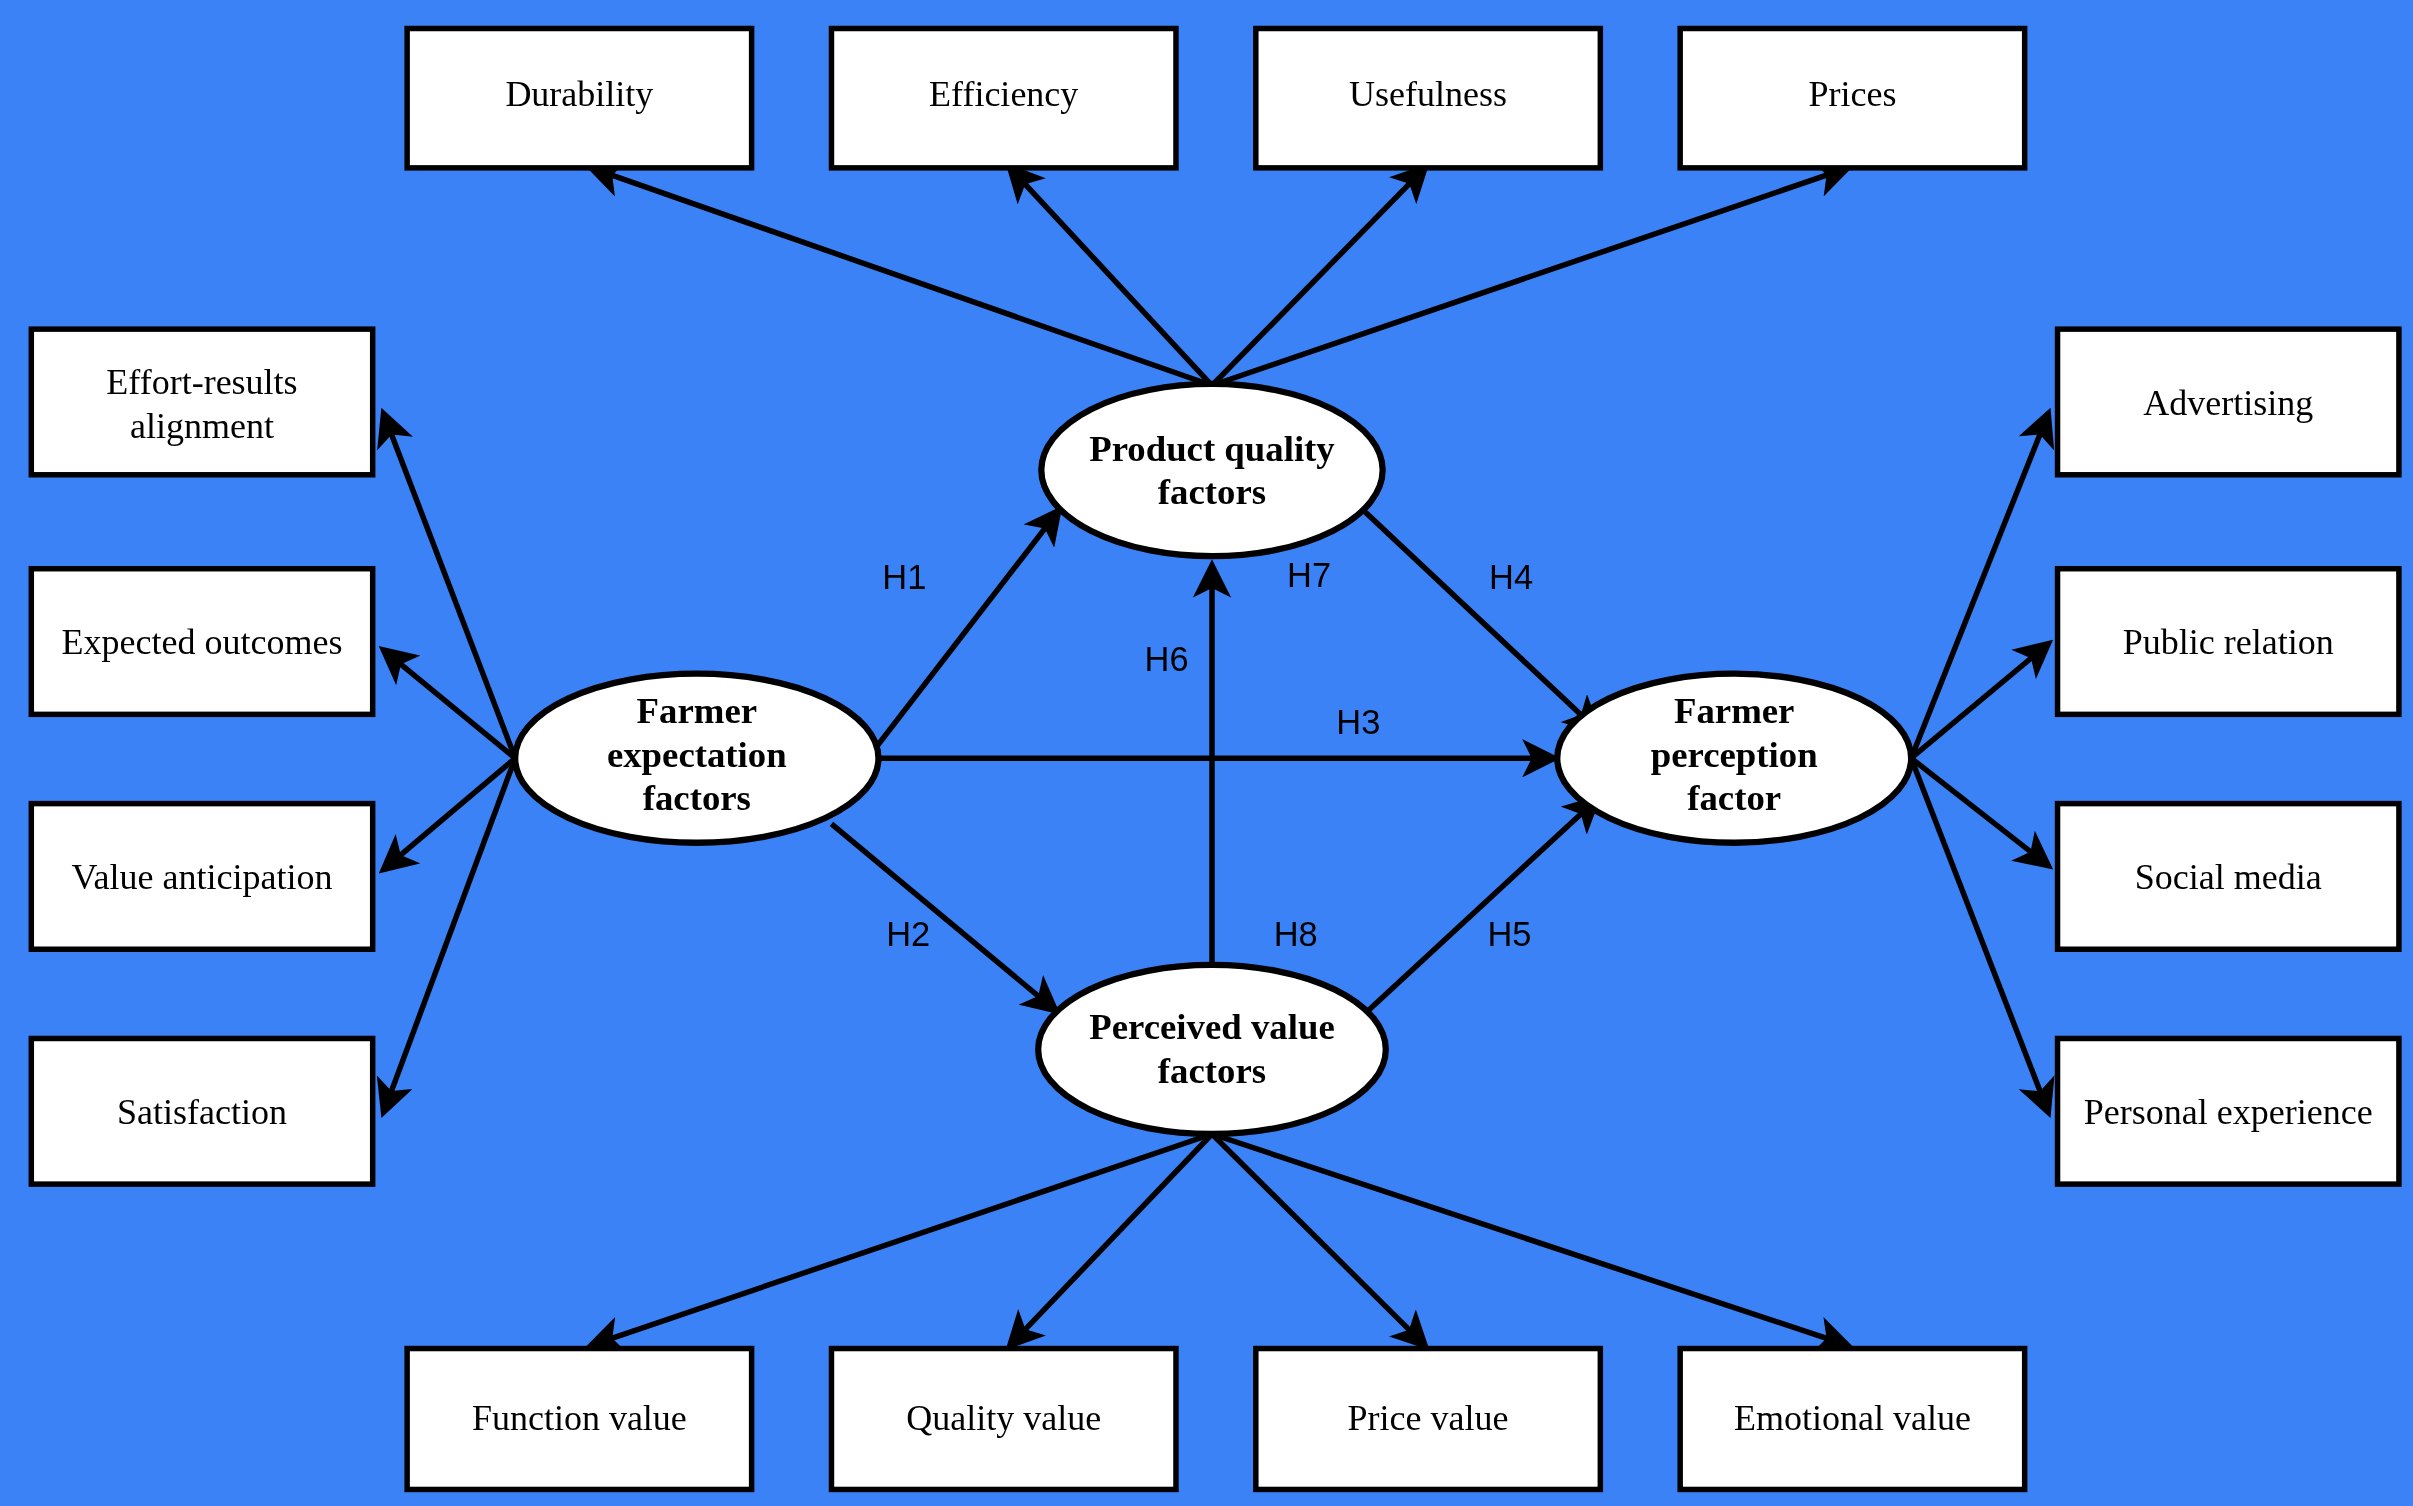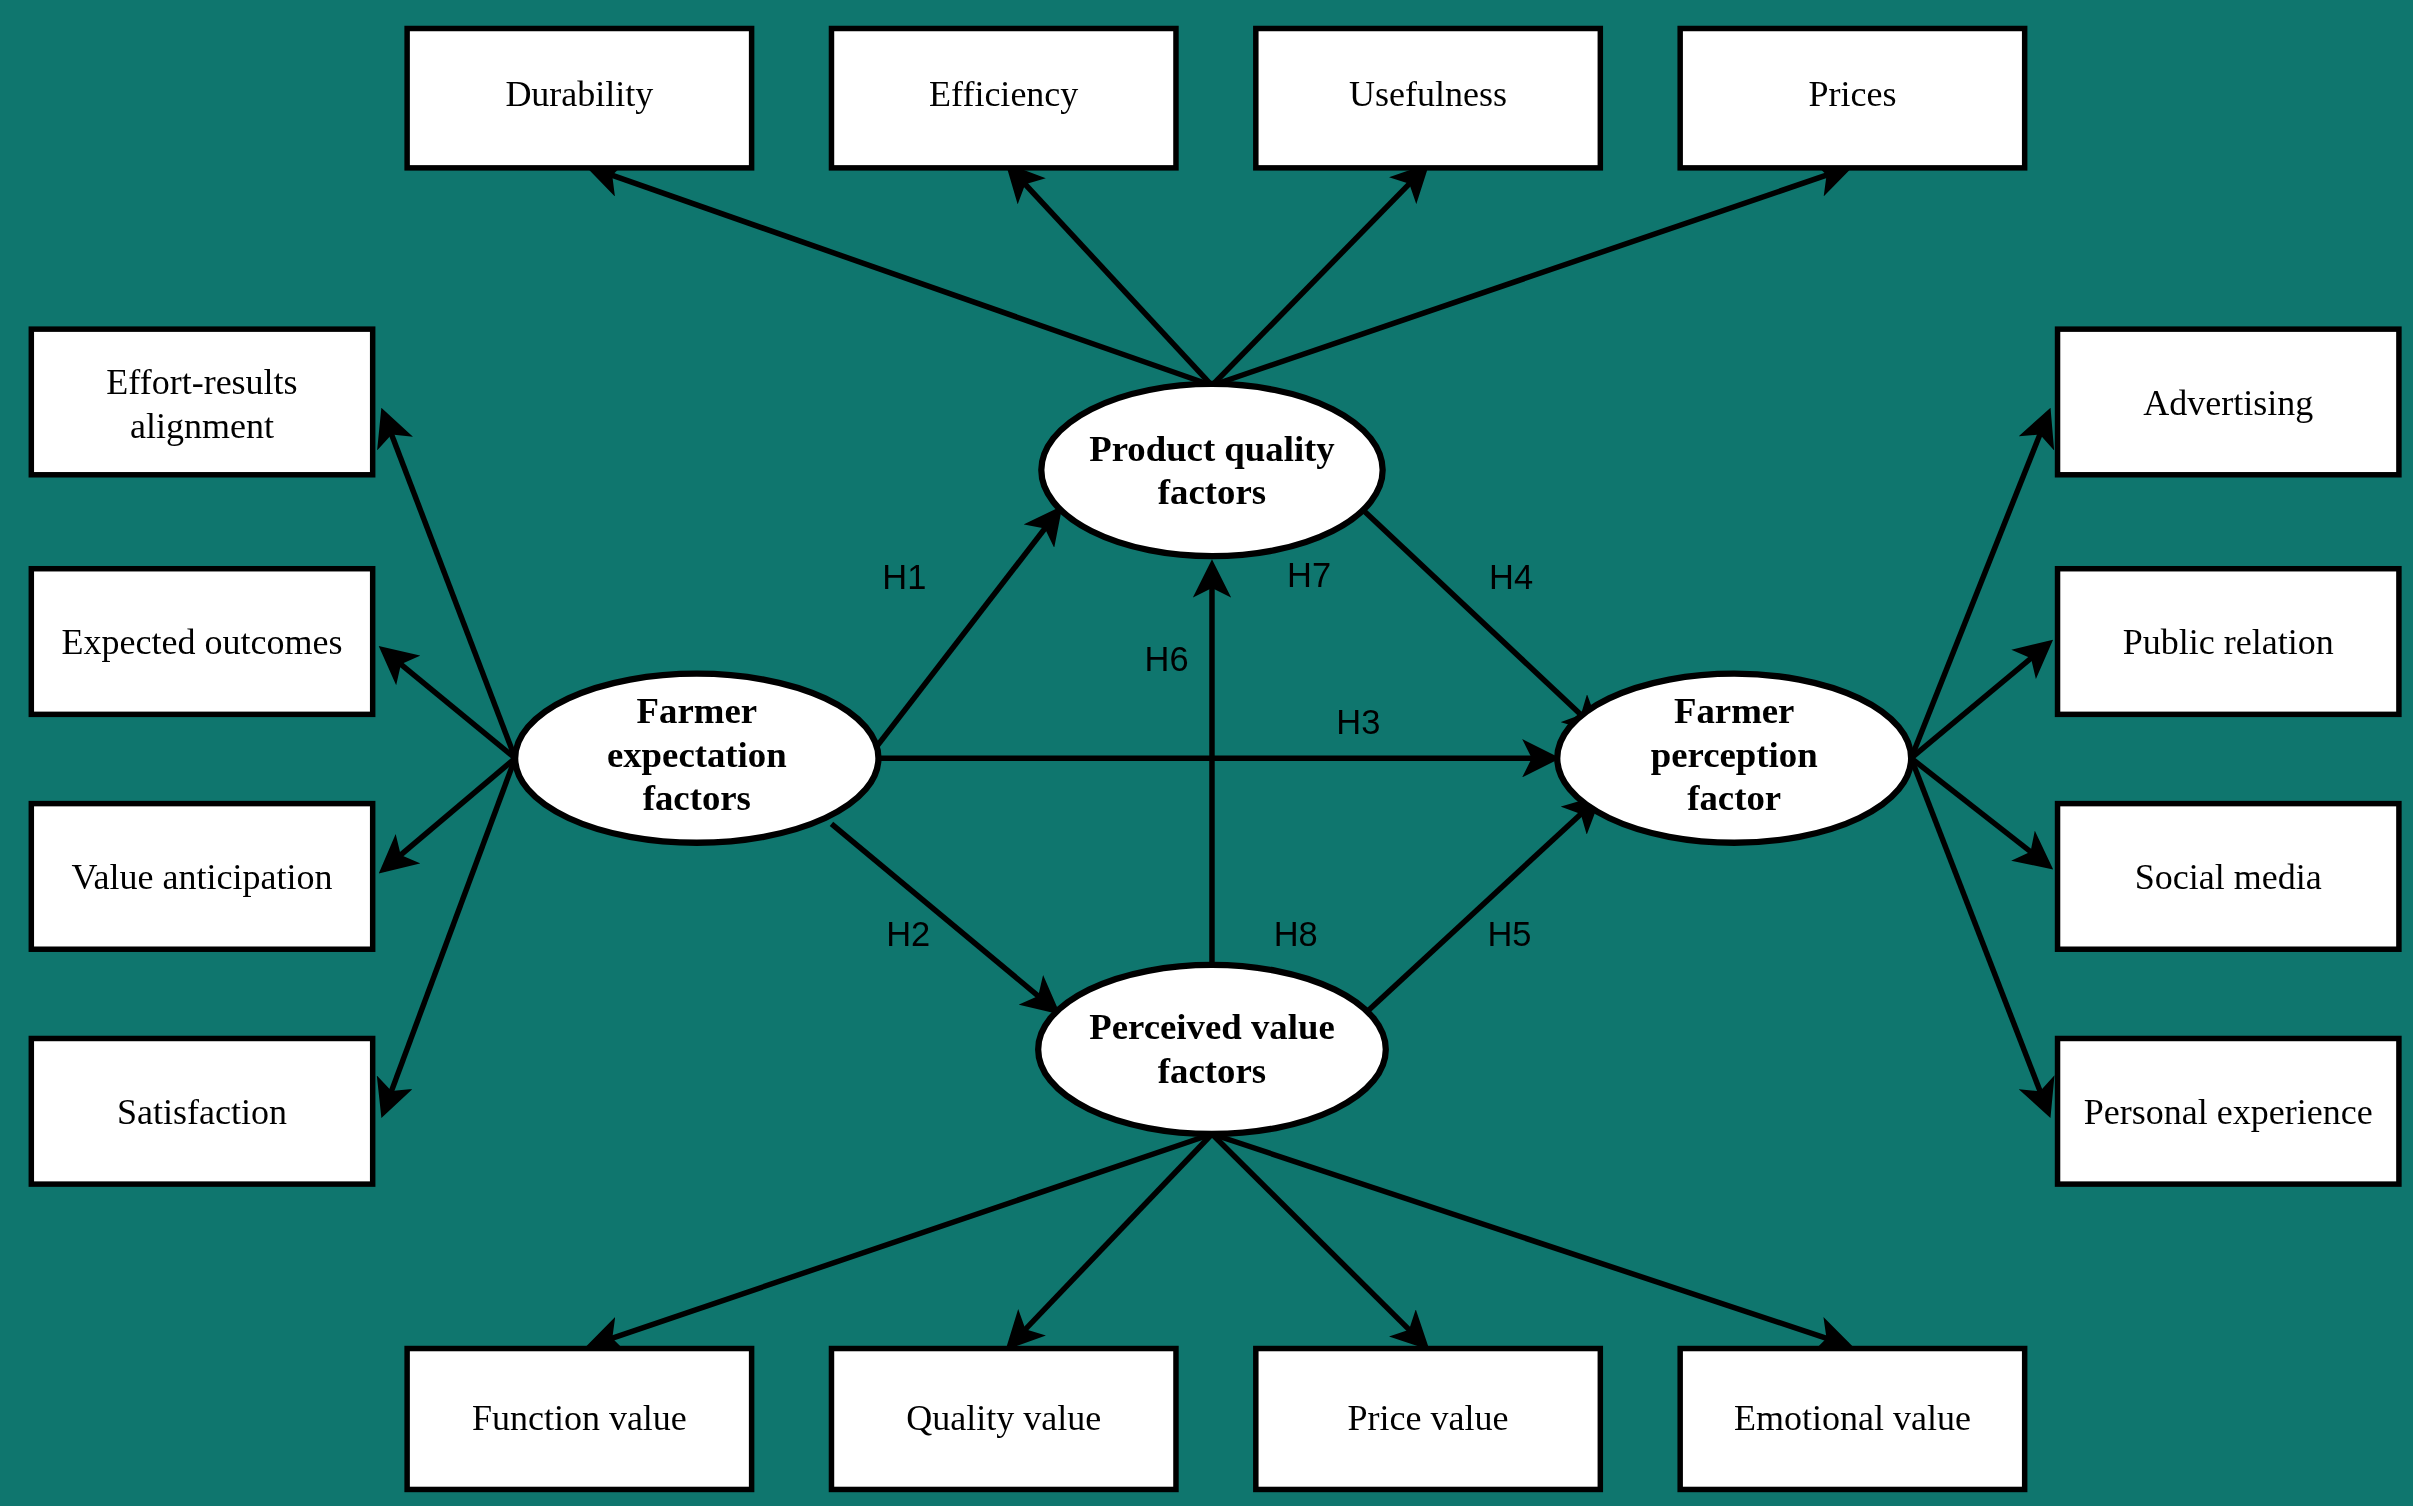--- a/index.html
+++ b/index.html
@@ -5,21 +5,21 @@
 <style>
   html, body {
     margin: 0;
     padding: 0;
     background: #ffffff;
   }
   #diagram-root {
     position: relative;
     width: 2413px;
     height: 1507px;
-    background: #0f766e;
+    background: #3b82f6;
     overflow: hidden;
     font-family: "Liberation Serif", "DejaVu Serif", serif;
   }
   svg.canvas {
     position: absolute;
     top: 0;
     left: 0;
     width: 2413px;
     height: 1507px;
     display: block;

